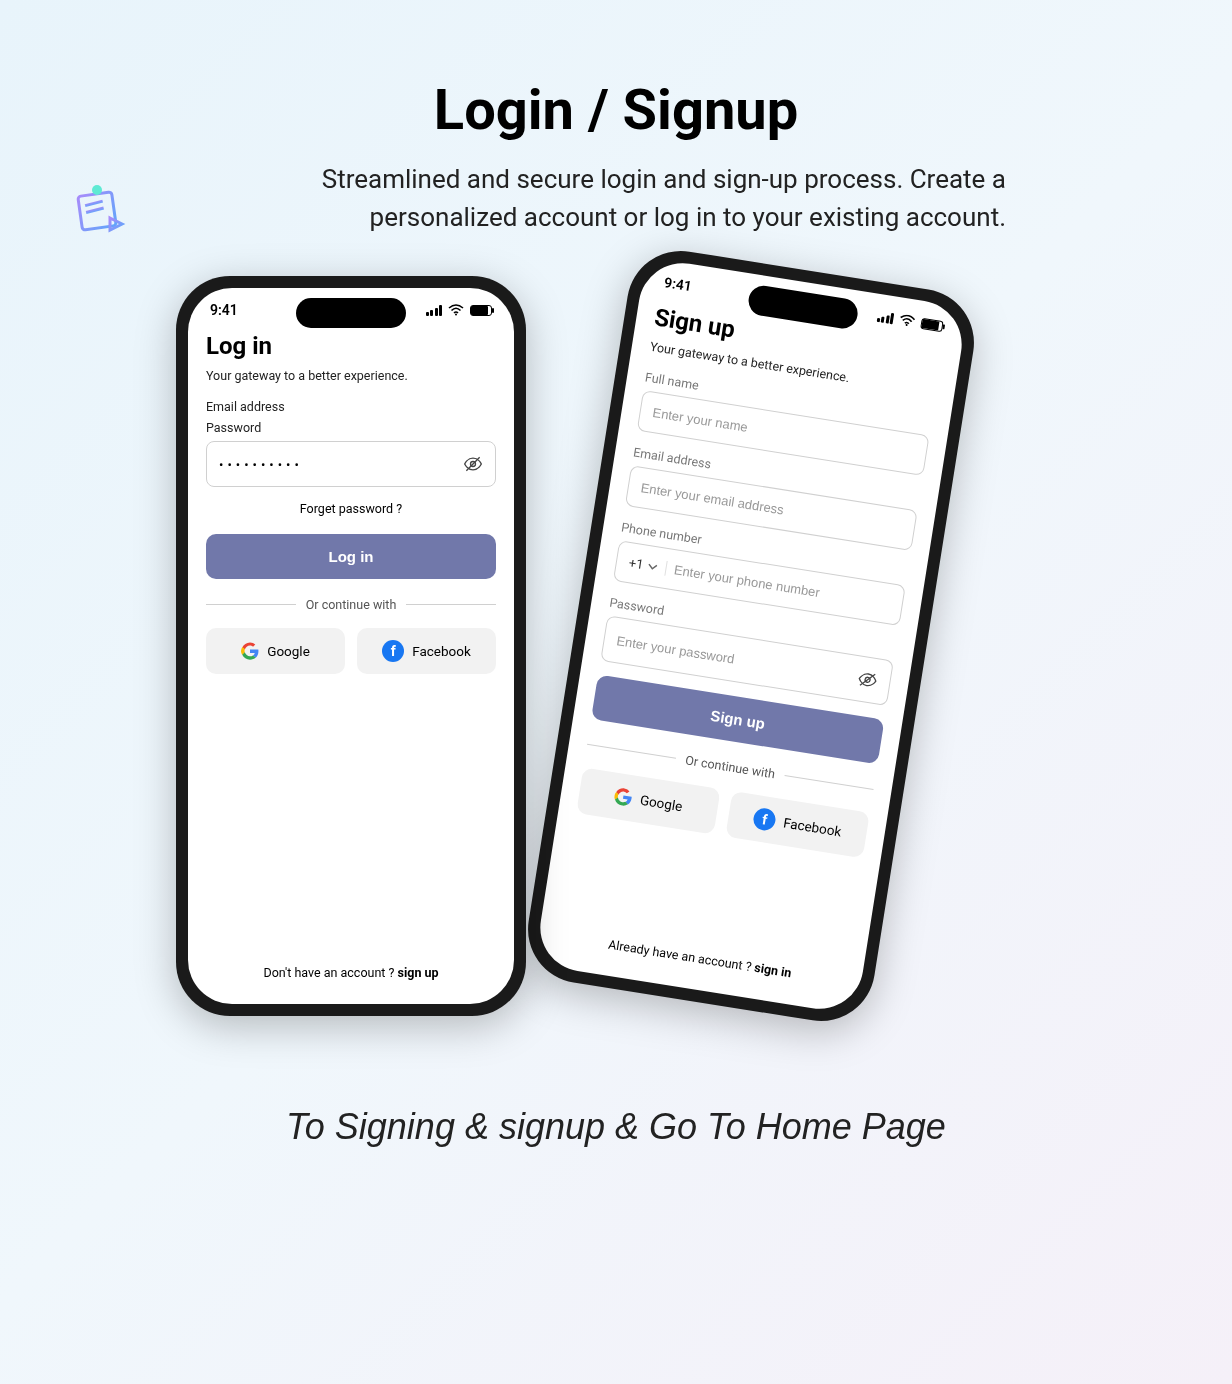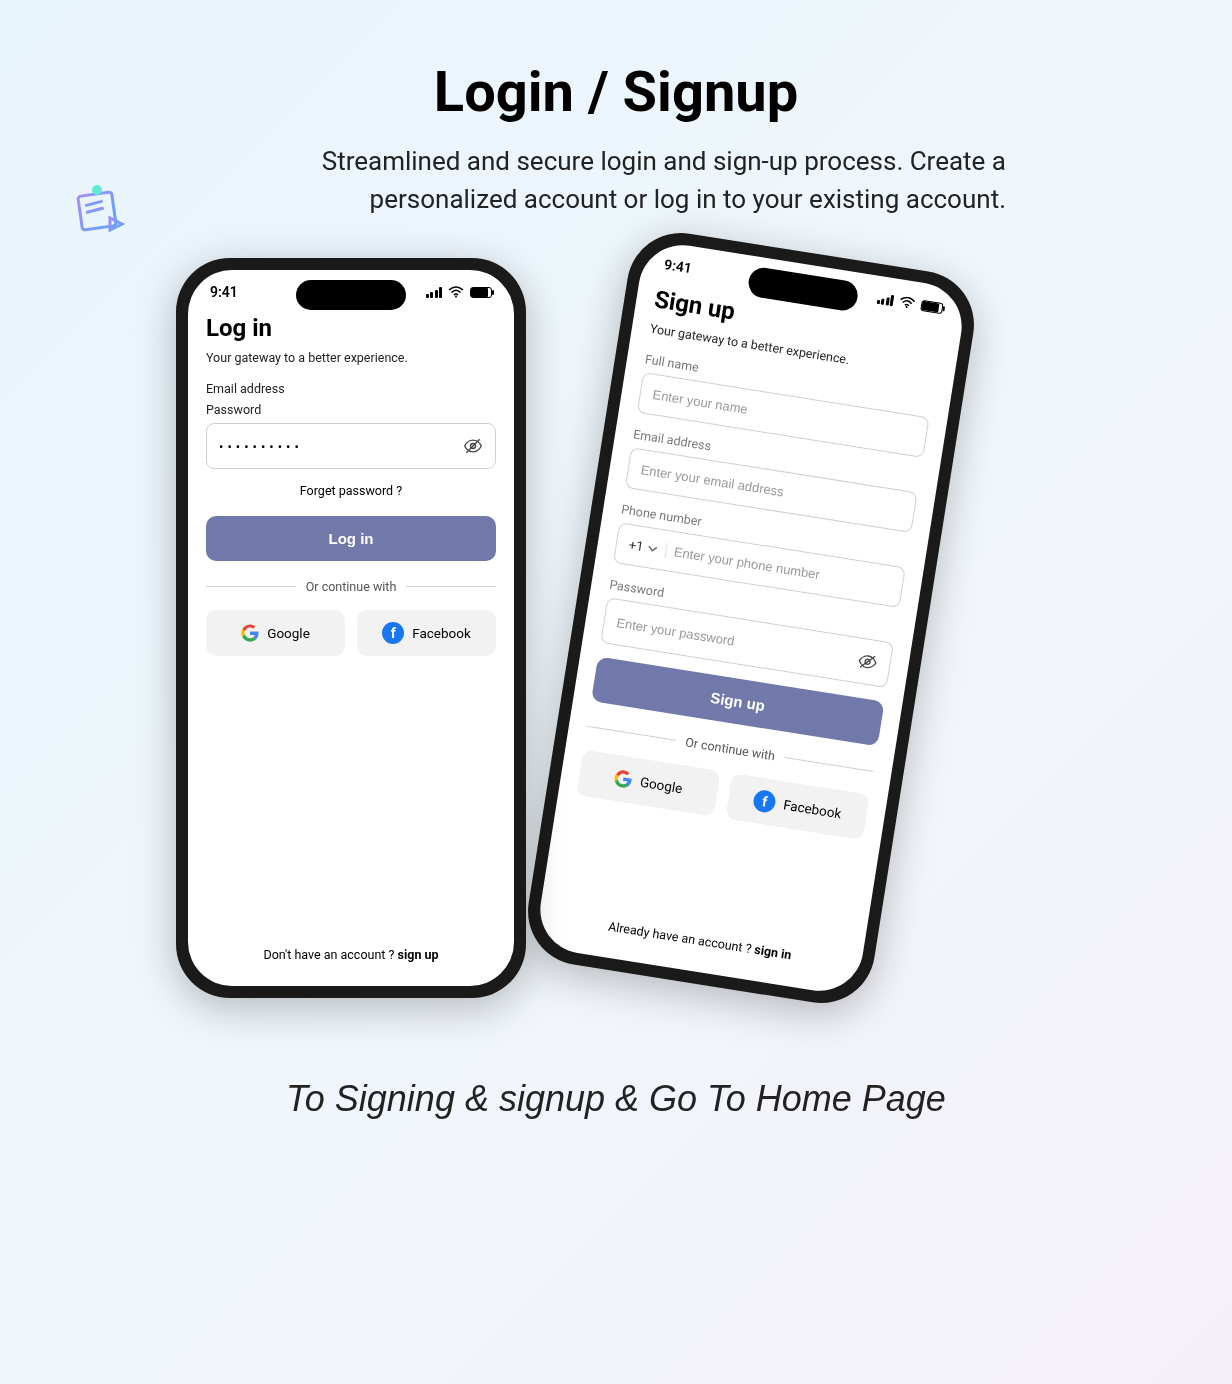--- a/index.html
+++ b/index.html
@@ -9,21 +9,21 @@
     background: linear-gradient(135deg, #e8f4fb 0%, #f0f7fc 50%, #f5f0f8 100%);
     font-family: -apple-system, BlinkMacSystemFont, "Segoe UI", Roboto, Arial, sans-serif;
     position: relative;
     overflow: hidden;
   }
   .page-title {
     text-align: center;
     font-size: 56px;
     font-weight: 700;
     color: #000;
-    padding-top: 59px;
+    padding-top: 77px;
   }
   .page-subtitle {
     text-align: right;
     font-size: 26px;
     color: #222;
     max-width: 780px;
     margin: 18px auto 0;
     line-height: 1.45;
   }
   .note-icon {
@@ -152,21 +152,21 @@
   .chev { width:10px;height:10px; }
 
   .ficon { width:22px;height:22px;border-radius:50%;background:#1877f2;display:flex;align-items:center;justify-content:center;color:#fff;font-weight:700;font-size:14px;}
 
   .bottom-caption {
     text-align: center;
     font-size: 36px;
     font-style: italic;
     font-family: "Comic Sans MS", cursive, sans-serif;
     color: #222;
-    margin-top: 0;
+    margin-top: 10px;
   }
 </style>
 </head>
 <body>
 
 <h1 class="page-title">Login / Signup</h1>
 <p class="page-subtitle">Streamlined and secure login and sign-up process. Create a personalized account or log in to your existing account.</p>
 
 <svg class="note-icon" viewBox="0 0 60 60">
   <defs>

